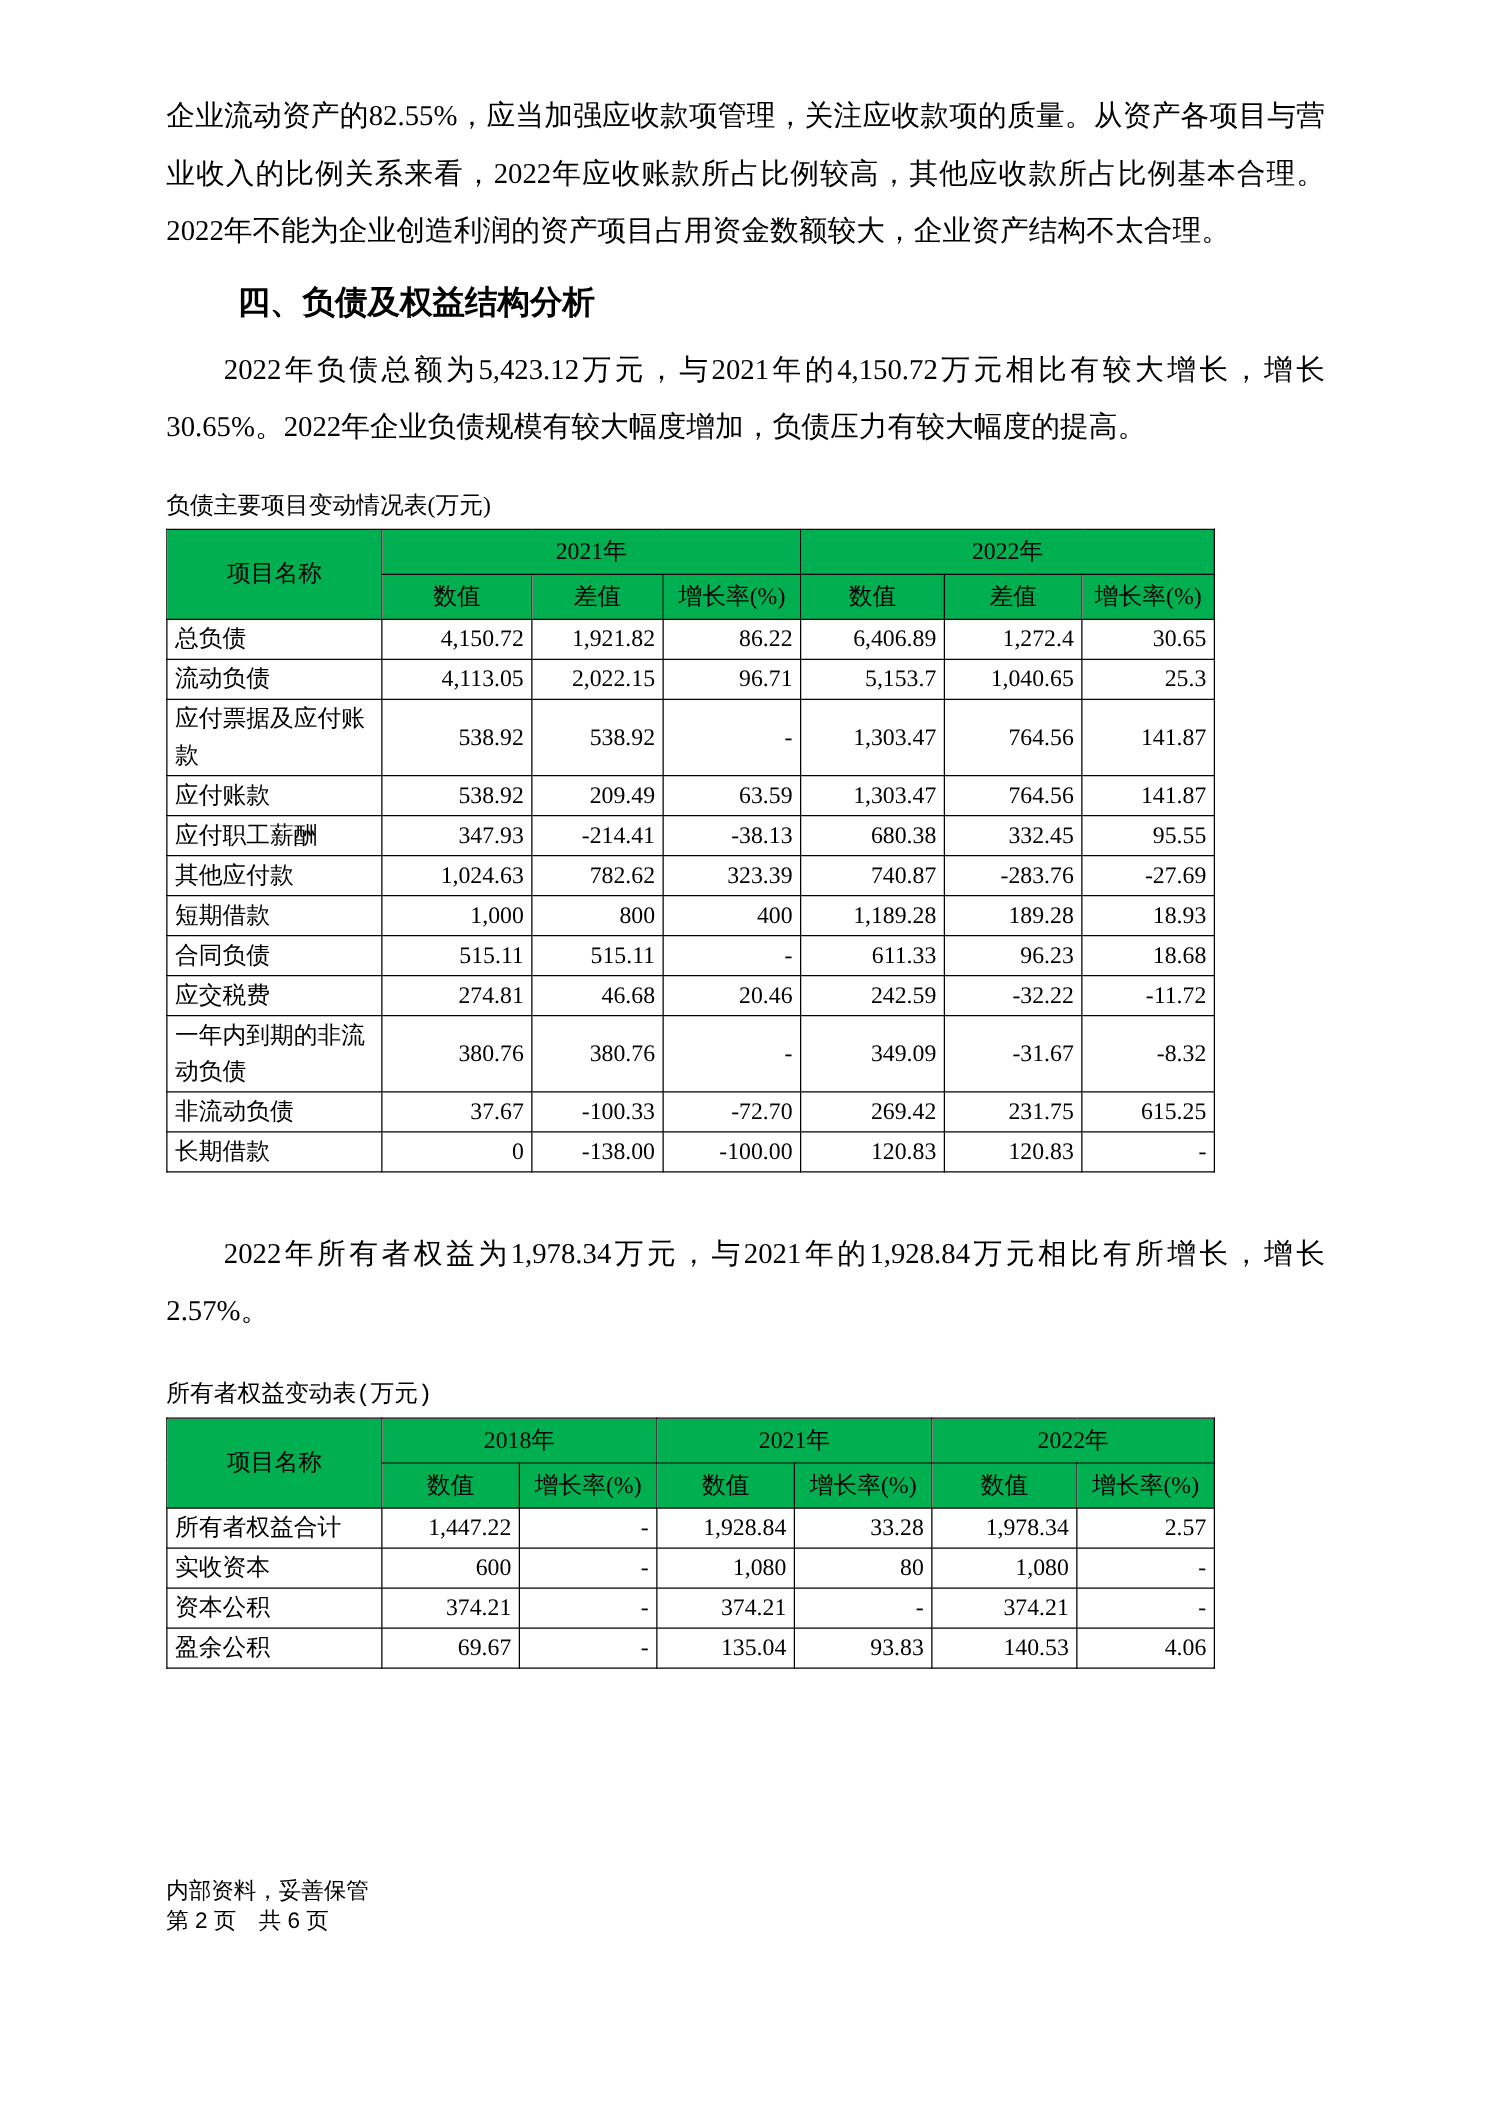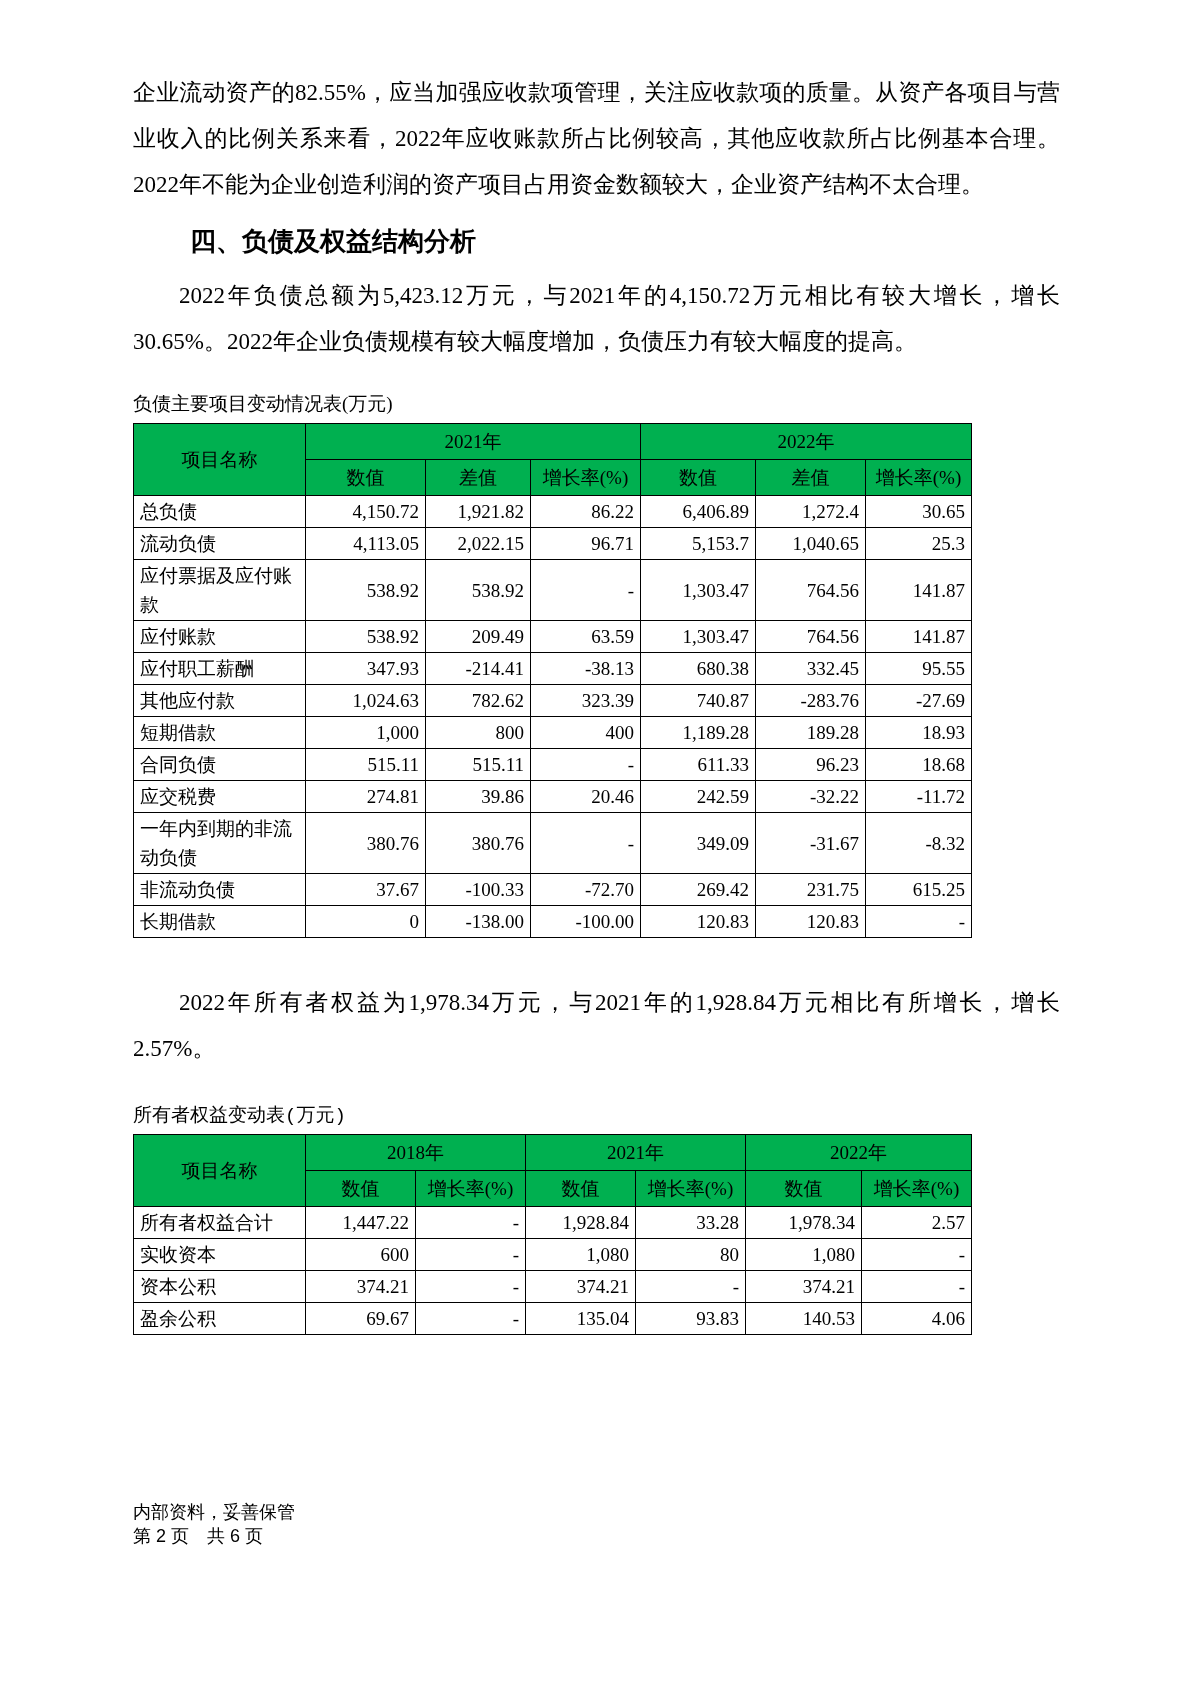--- a/index.html
+++ b/index.html
@@ -192,21 +192,21 @@
           <td class="num">515.11</td>
           <td class="num">515.11</td>
           <td class="num">-</td>
           <td class="num">611.33</td>
           <td class="num">96.23</td>
           <td class="num">18.68</td>
         </tr>
         <tr>
           <td class="row-name">应交税费</td>
           <td class="num">274.81</td>
-          <td class="num">39.86</td>
+          <td class="num">46.68</td>
           <td class="num">20.46</td>
           <td class="num">242.59</td>
           <td class="num">-32.22</td>
           <td class="num">-11.72</td>
         </tr>
         <tr>
           <td class="row-name">一年内到期的非流动负债</td>
           <td class="num">380.76</td>
           <td class="num">380.76</td>
           <td class="num">-</td>

